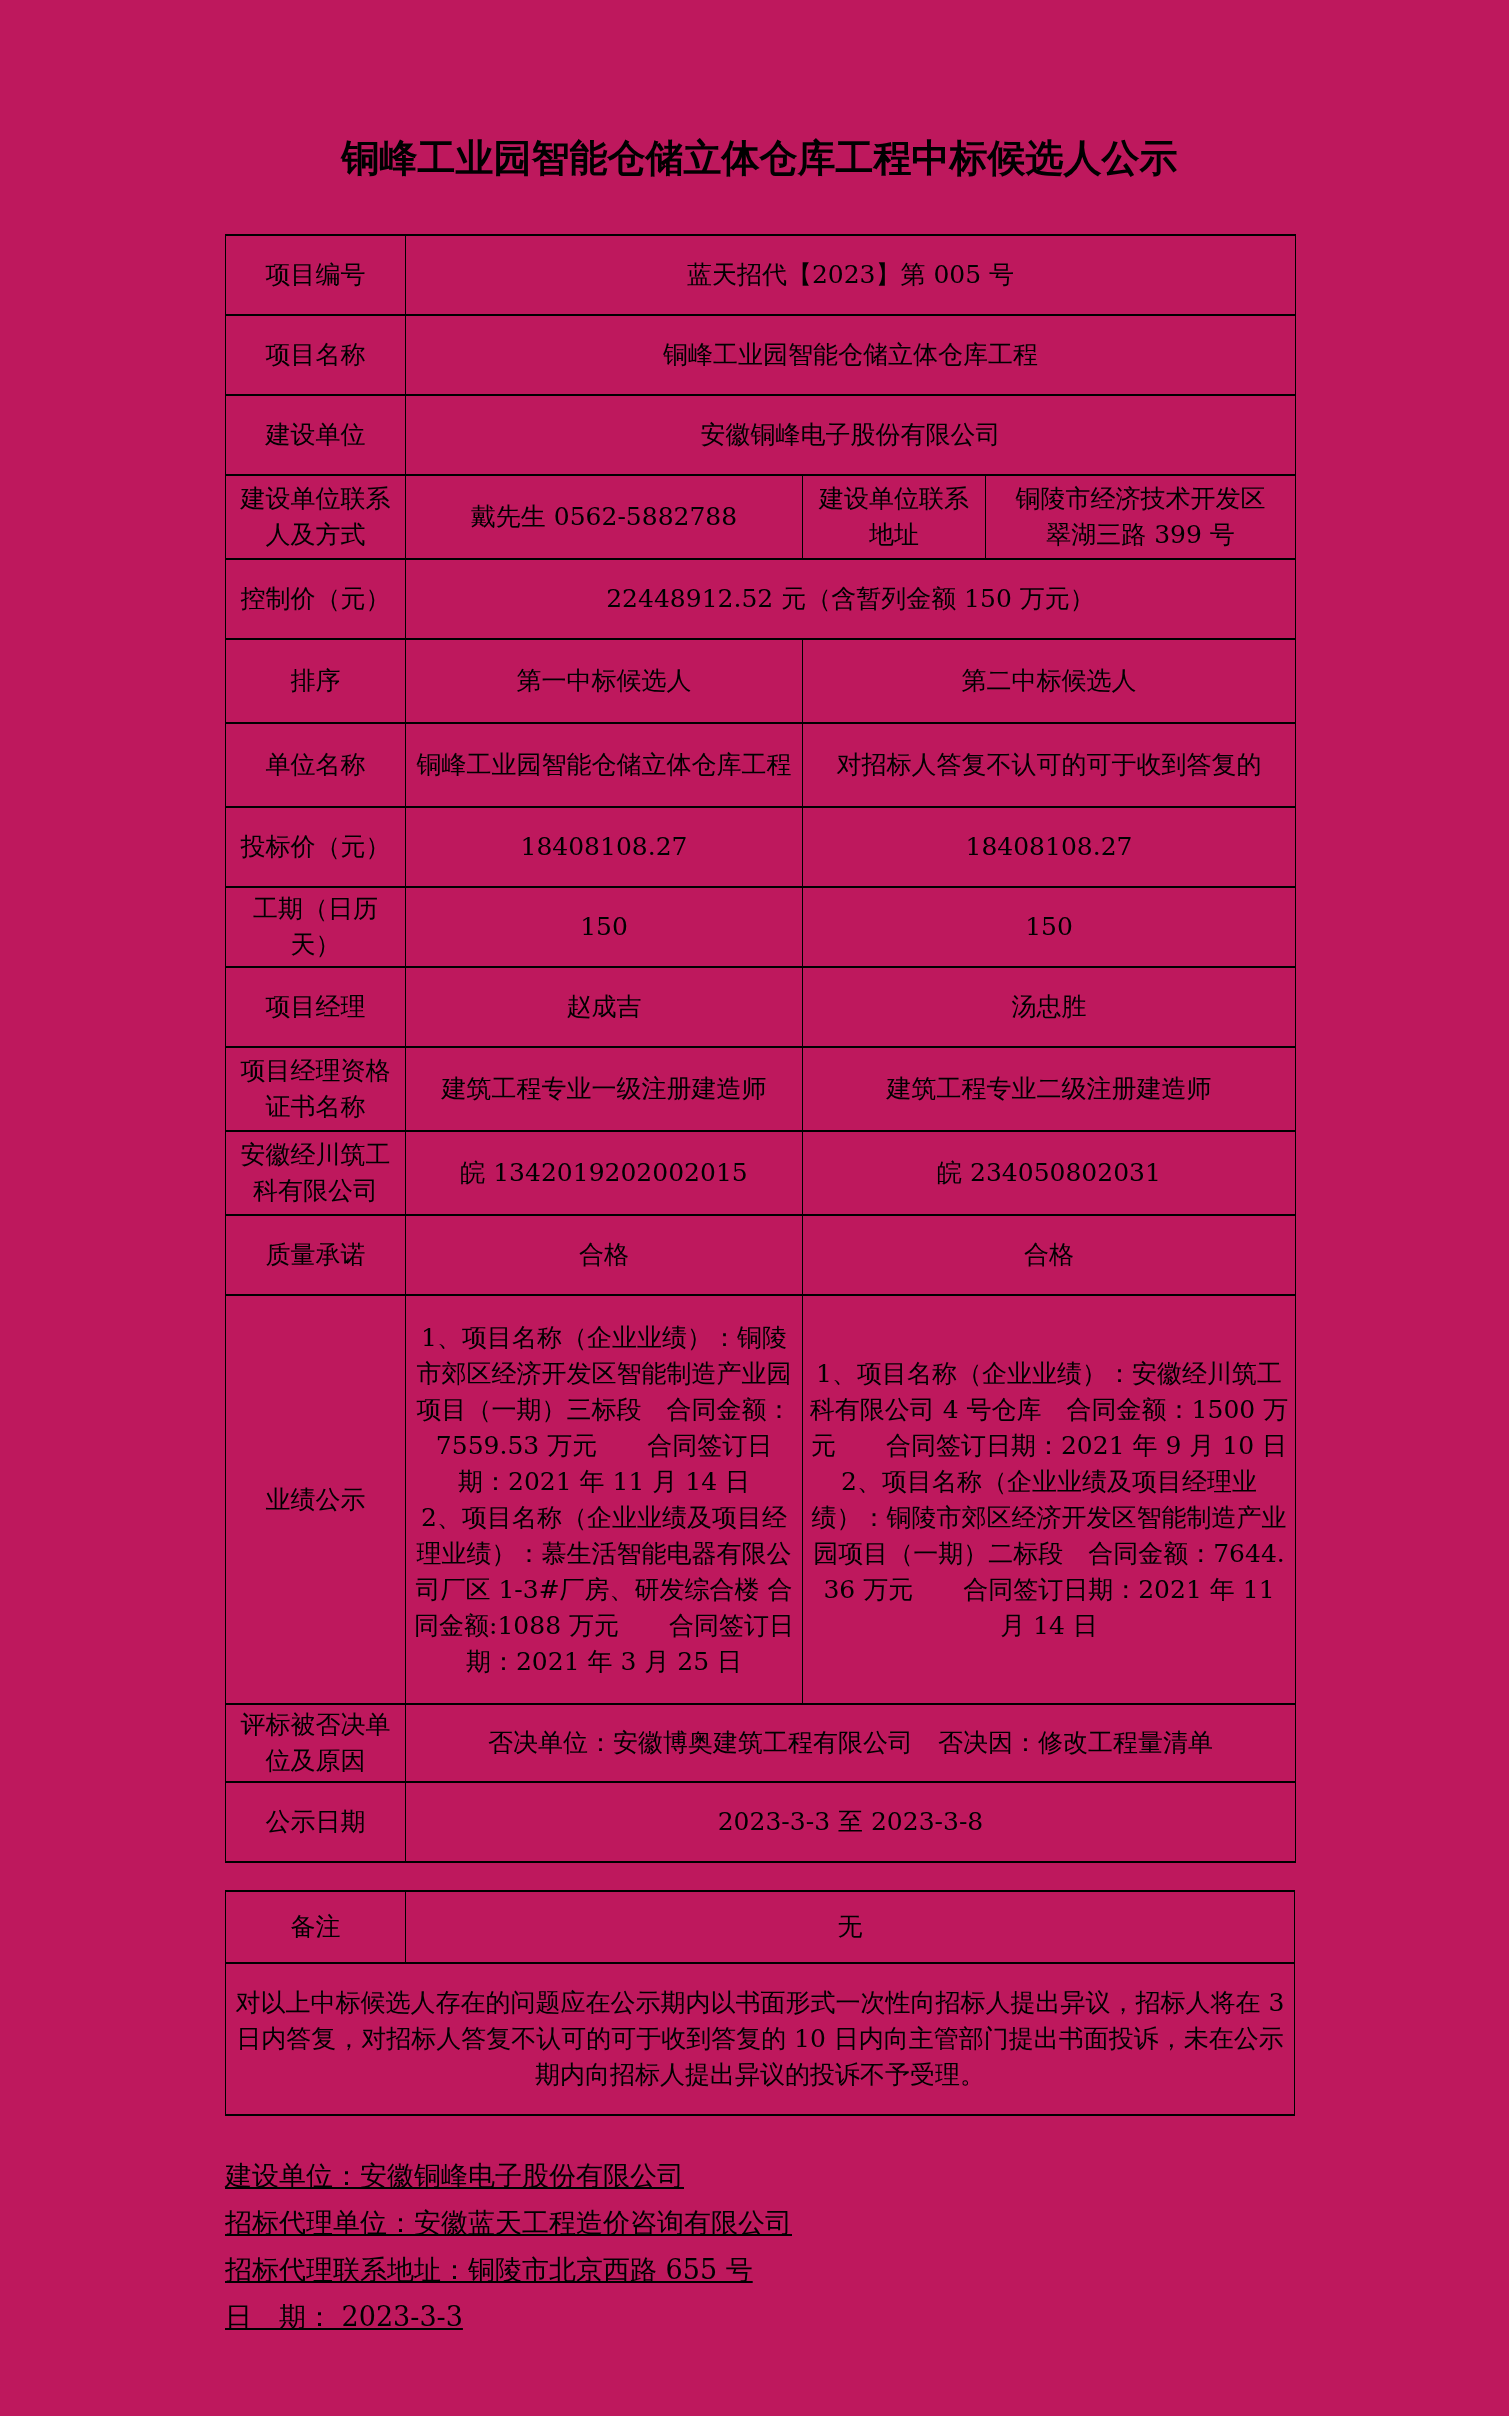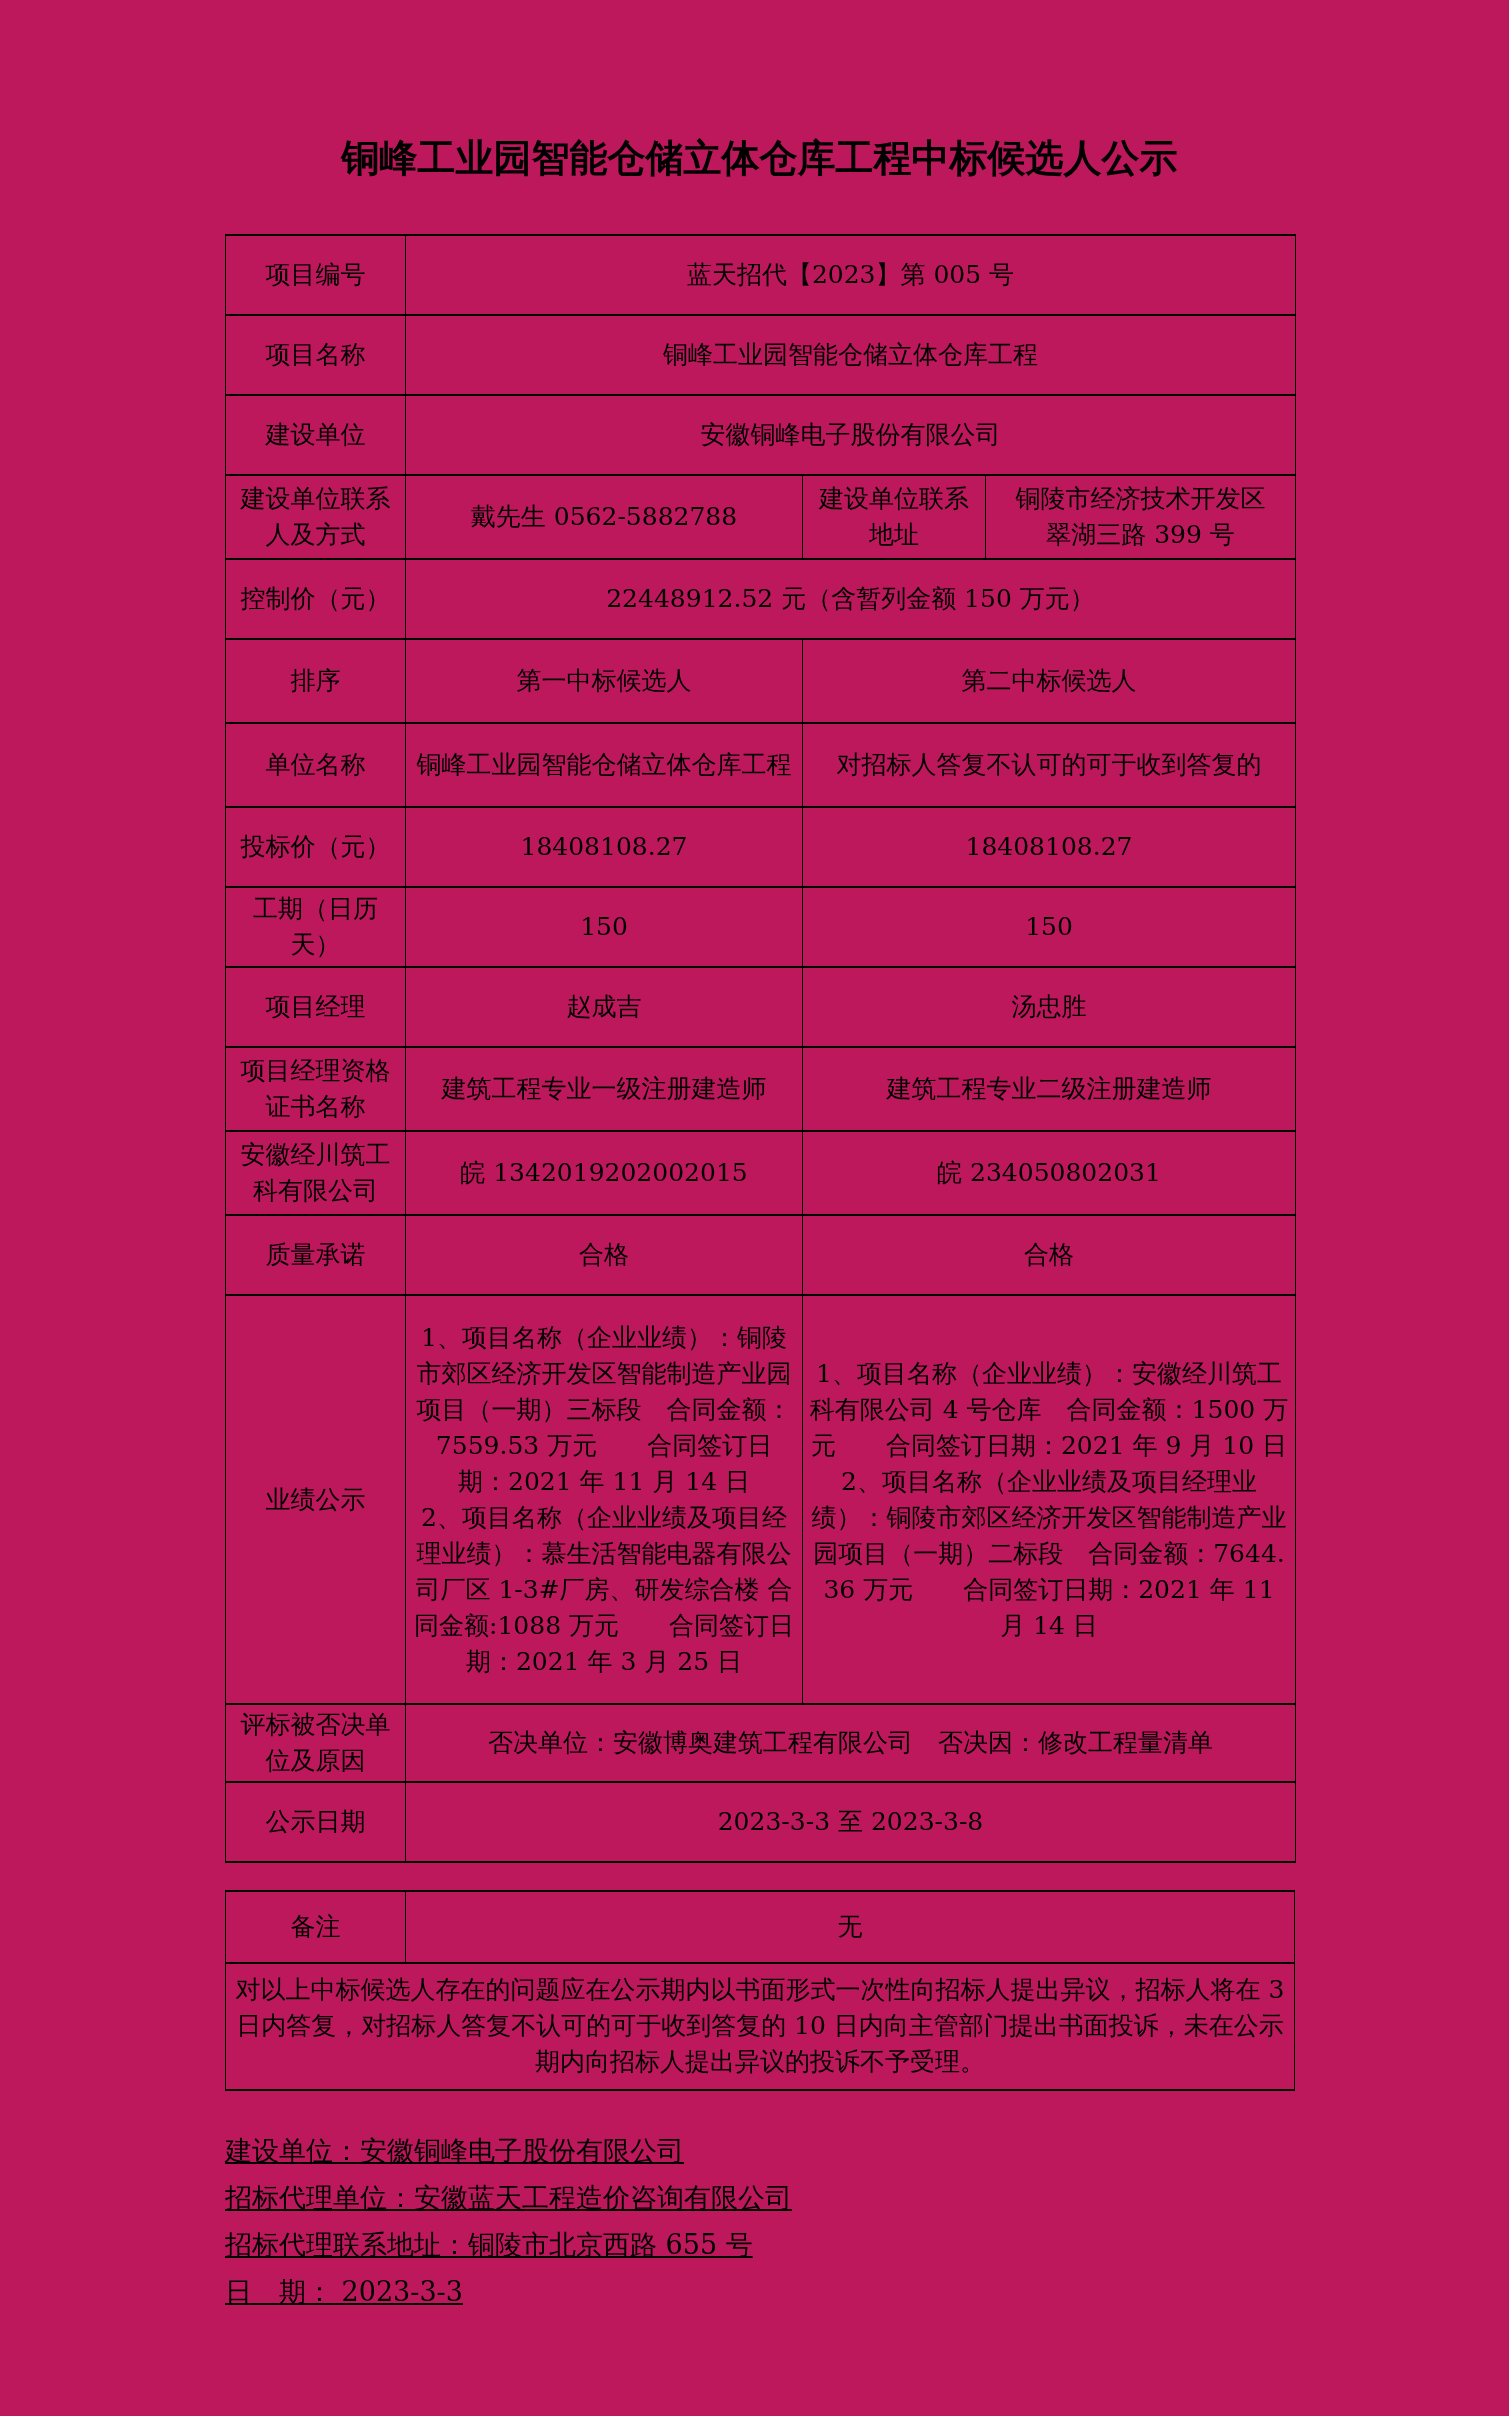--- a/index.html
+++ b/index.html
@@ -45,21 +45,21 @@
     padding: 1.9px 5.7px;
     word-break: break-all;
     overflow: hidden;
     margin-top: 20px;
   }
   tr.r84  { height: 80px; }
   tr.r88  { height: 84px; }
   tr.r430 { height: 409px; }
   tr.r90  { height: 63px; }
   tr.r76  { height: 72px; }
-  tr.r134 { height: 127px; }
+  tr.r134 { height: 152px; }
   td.prewrap { white-space: pre-wrap; }
   td.perf {
     text-align: left;
     vertical-align: top;
     line-height: 40px;
     padding: 5.7px 5.7px;
     white-space: pre-wrap;
   }
   td.leftalign { text-align: left; }
   table.remark-table {

